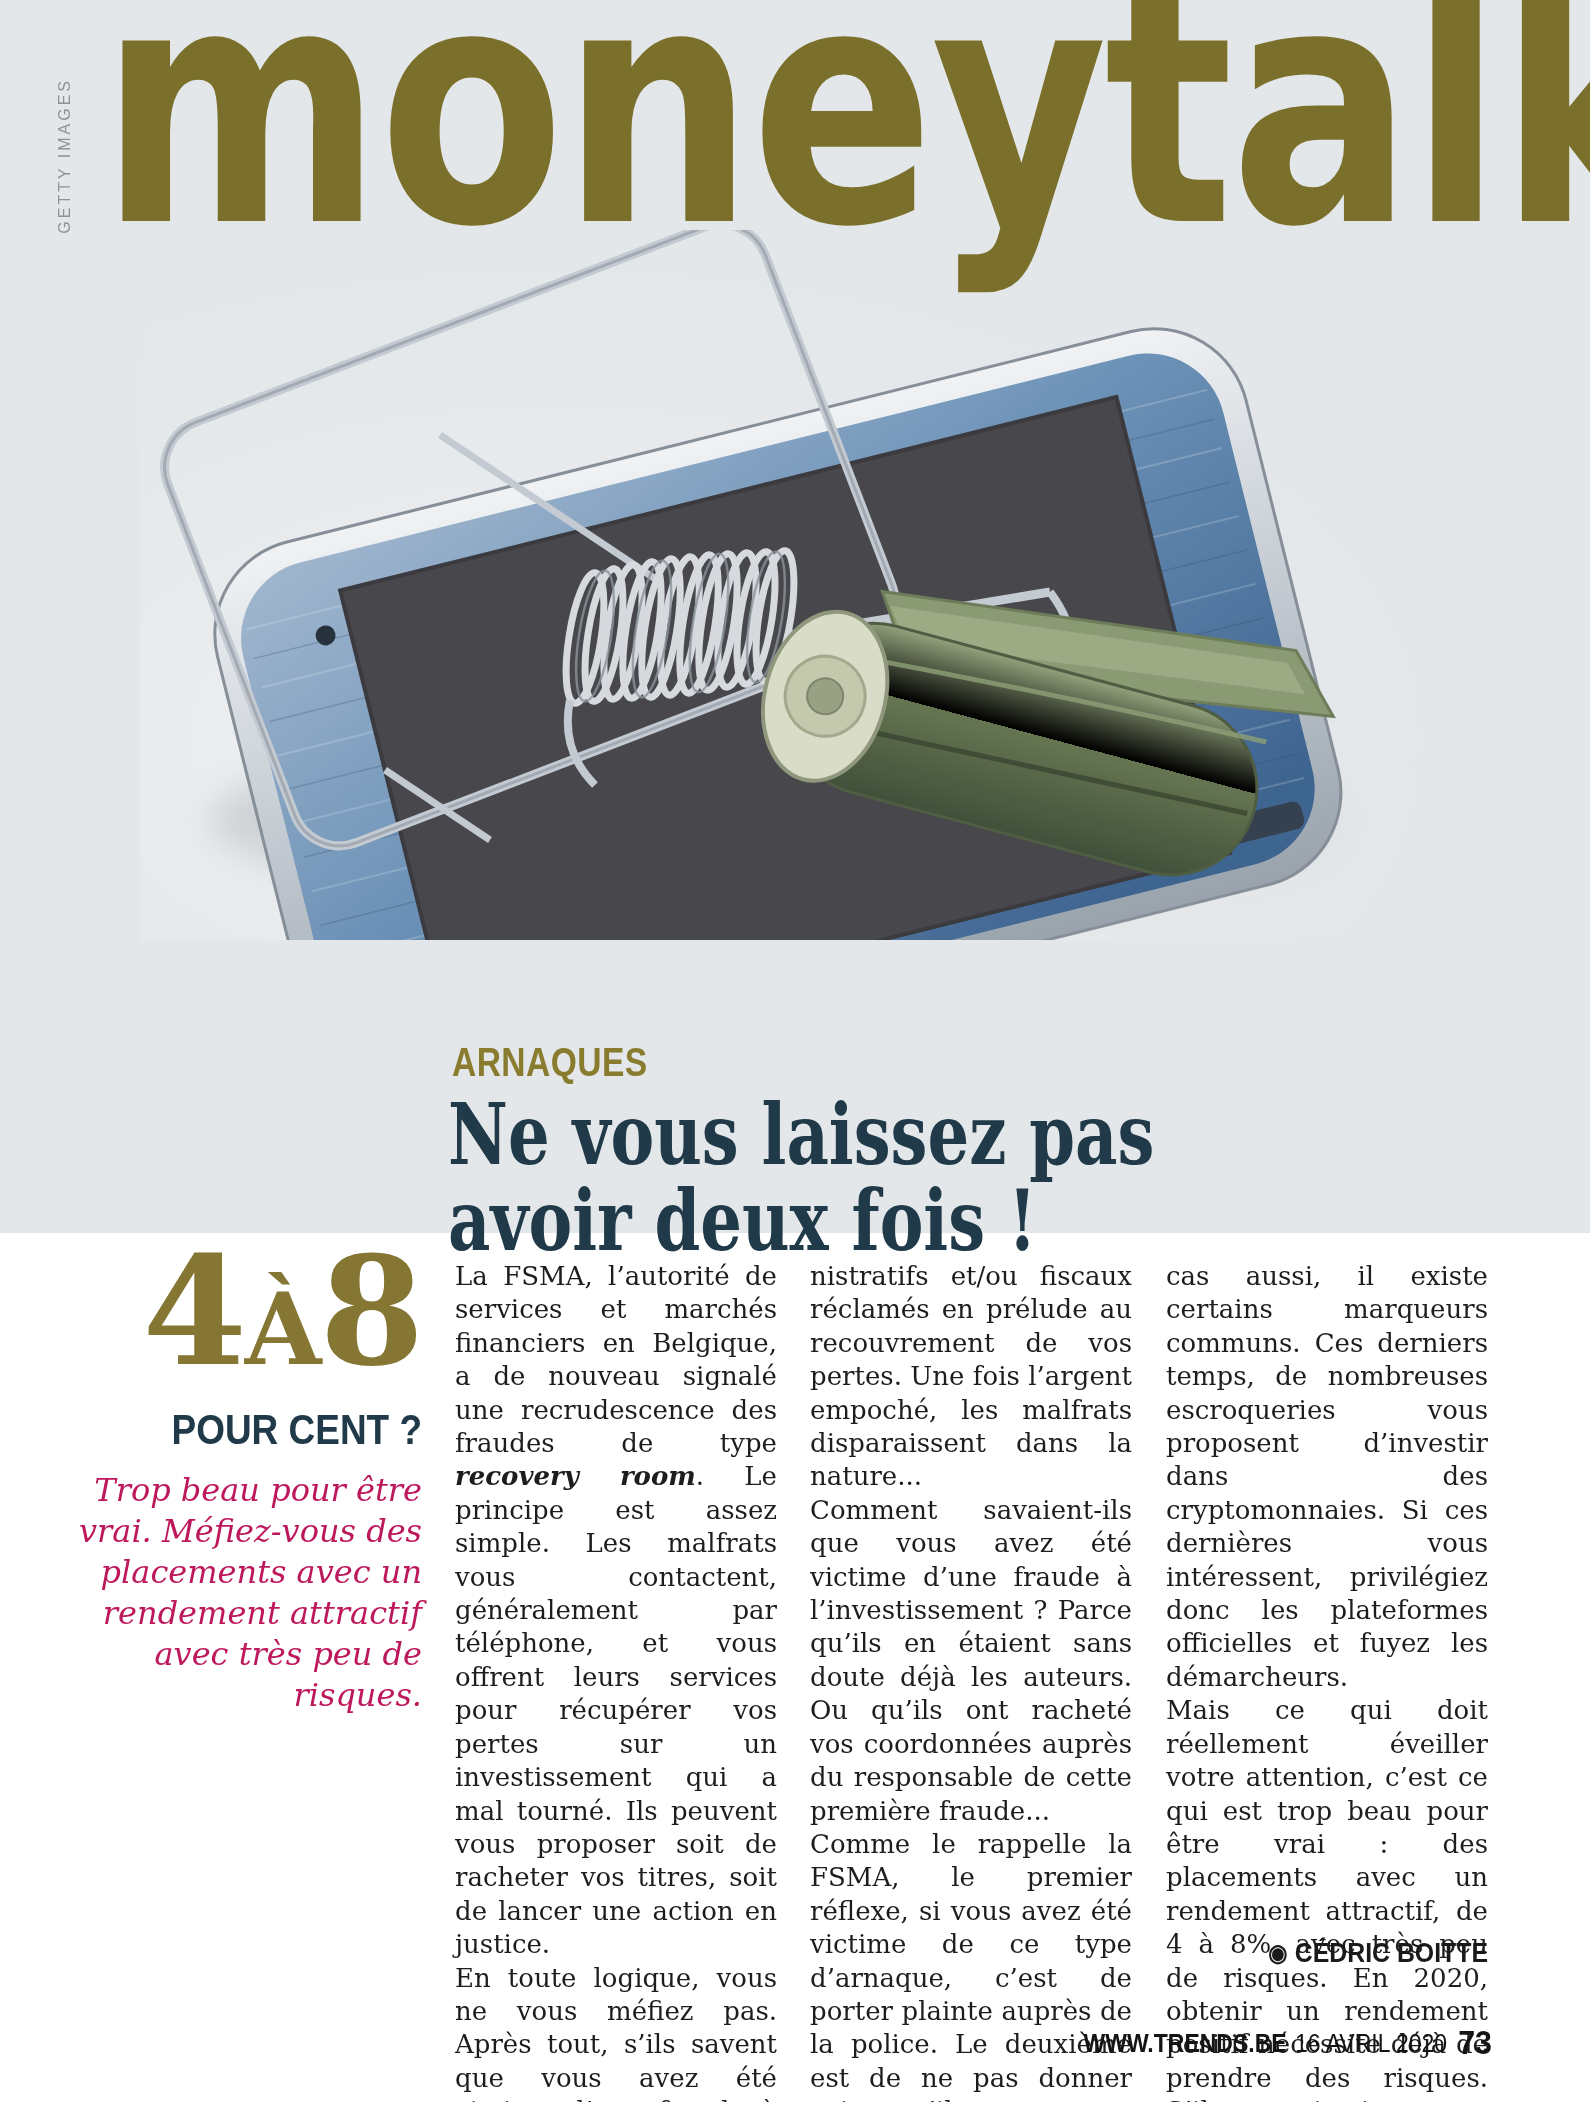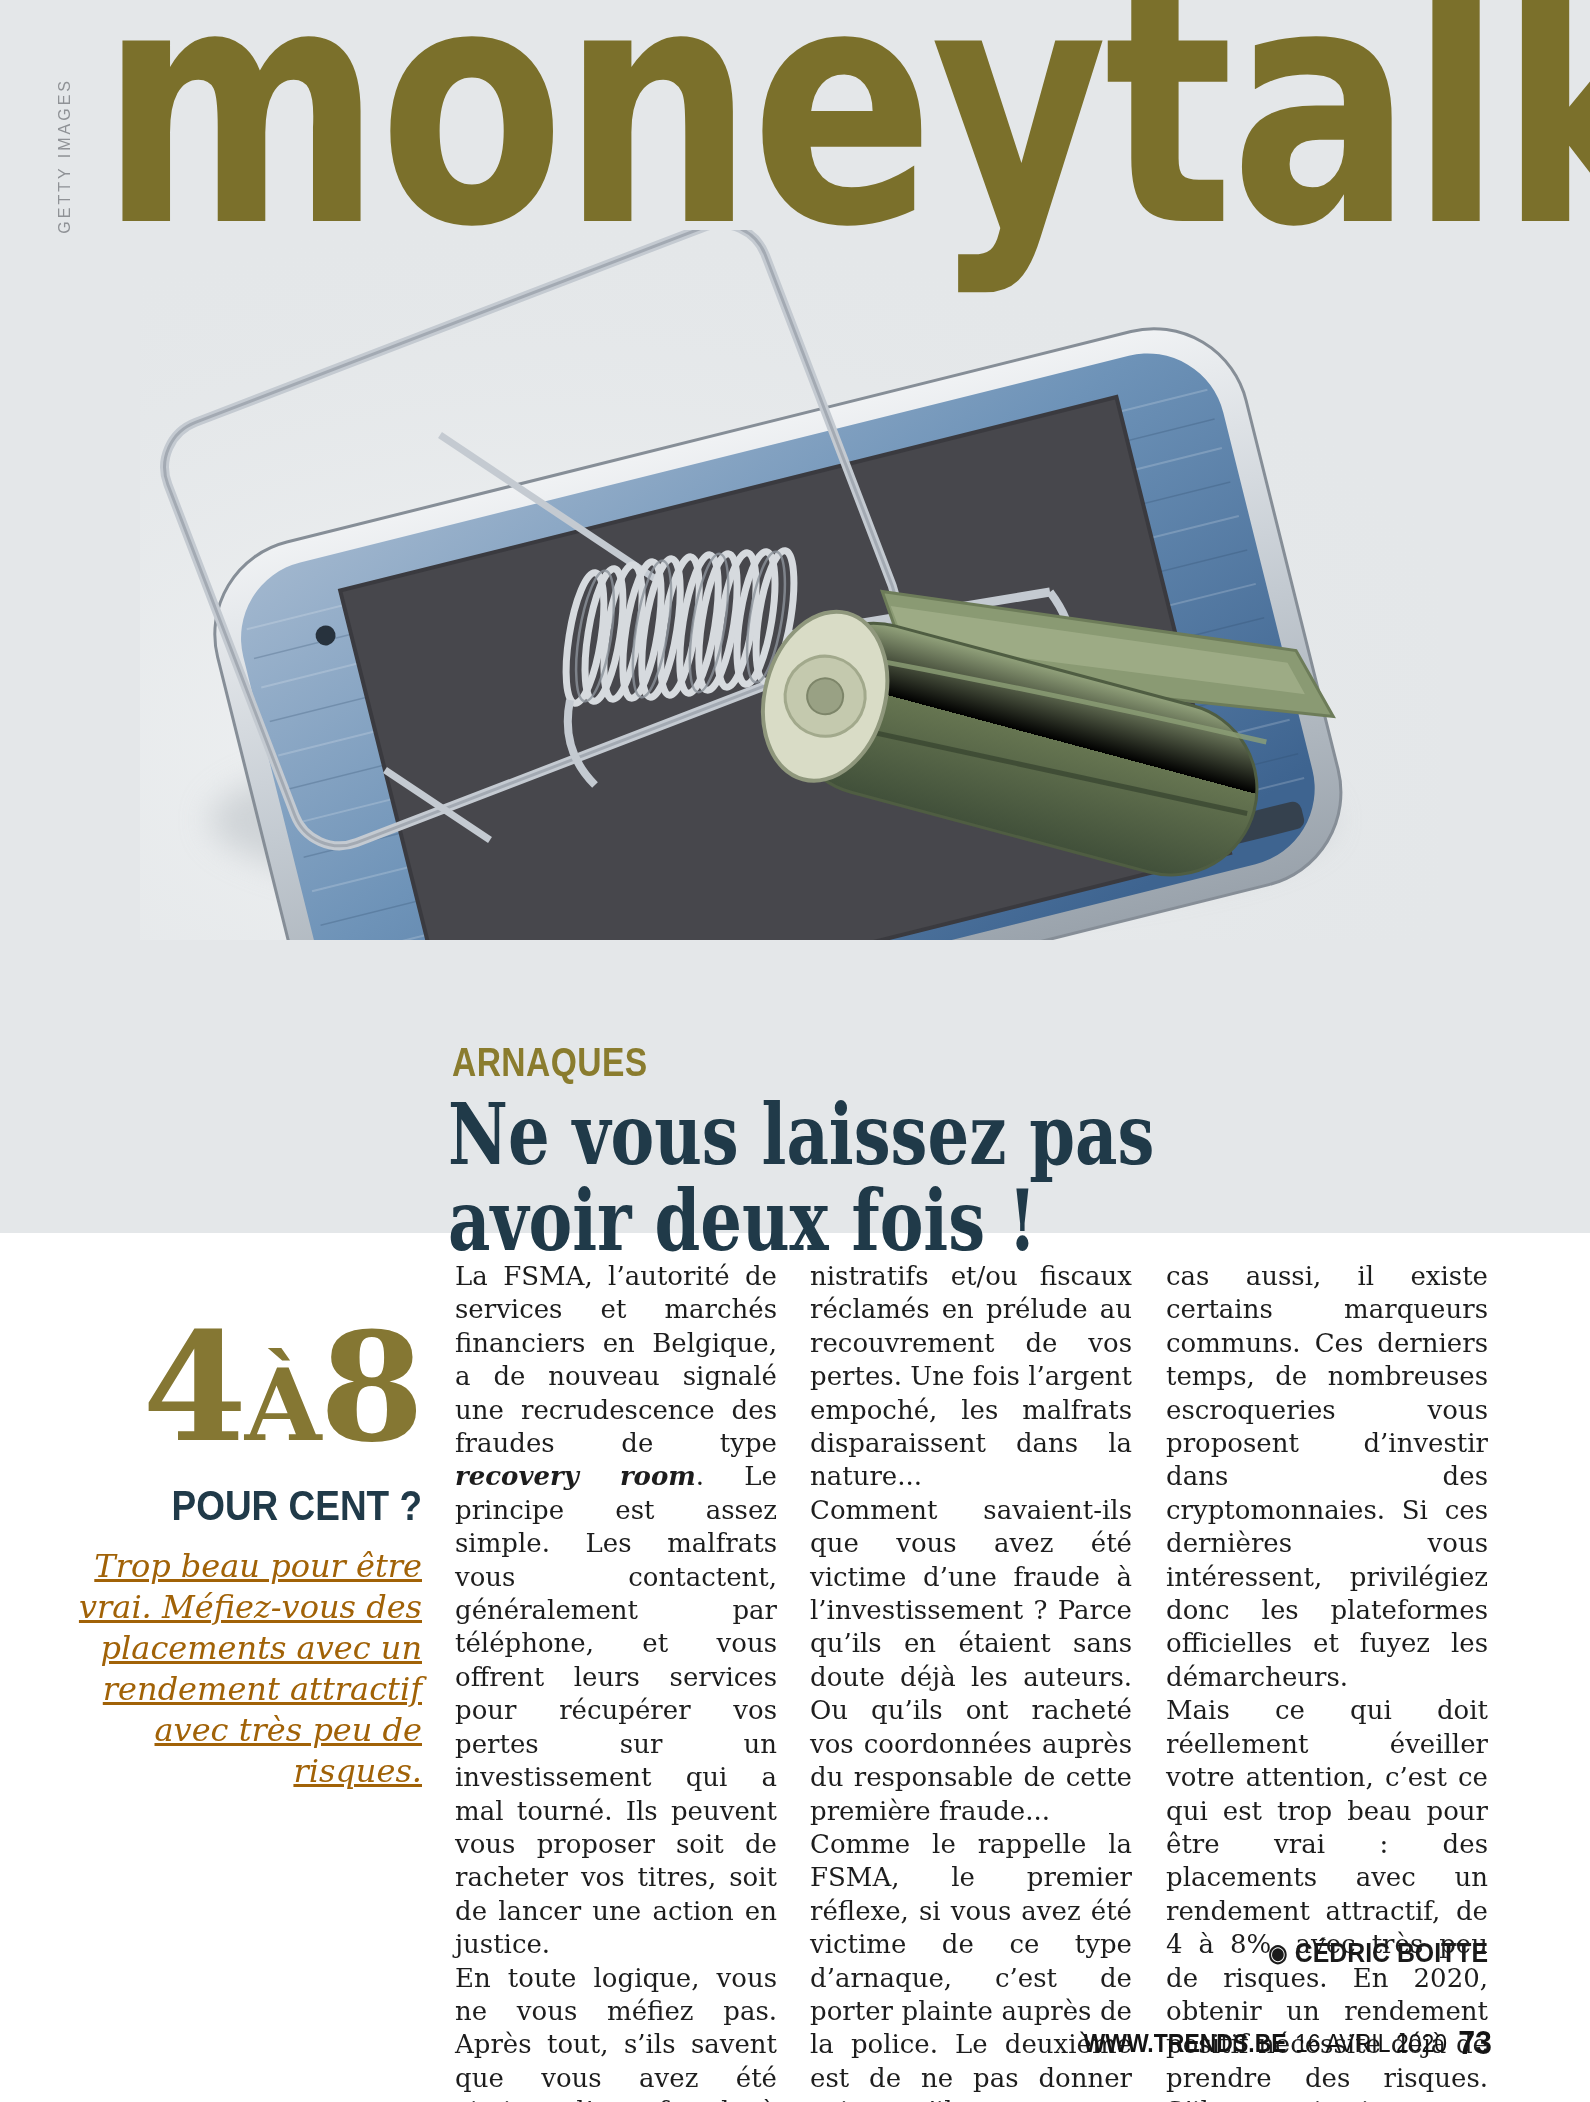--- a/index.html
+++ b/index.html
@@ -18,28 +18,28 @@
     letter-spacing:-0.012em;transform:scaleX(0.82);transform-origin:left top;}
 
   .kicker{position:absolute;left:452px;top:1040px;font-family:"Liberation Sans",sans-serif;
     font-weight:bold;font-size:40px;color:#8a7c2e;transform:scaleX(0.84);transform-origin:left top;
     letter-spacing:0.5px;}
 
   .headline{position:absolute;left:448px;top:1092px;font-family:"DejaVu Serif",serif;
     font-weight:bold;font-size:84px;line-height:86px;color:#203a49;
     transform:scaleX(0.78);transform-origin:left top;white-space:nowrap;}
 
-  .pullquote{position:absolute;left:78px;top:1328px;width:344px;text-align:right;}
+  .pullquote{position:absolute;left:78px;top:1252px;width:344px;text-align:right;}
   .pq-number{font-family:"DejaVu Serif",serif;font-weight:bold;font-size:150px;line-height:118px;
     color:#857733;letter-spacing:-2px;}
   .pq-number .mid{font-size:0.66em;}
   .pq-label{margin-top:18px;font-family:"Liberation Sans",sans-serif;font-weight:bold;
     font-size:42px;color:#203a49;transform:scaleX(0.88);transform-origin:right top;letter-spacing:0;}
   .pq-quote{margin-top:16px;font-family:"DejaVu Serif",serif;font-style:italic;font-size:32px;
-    line-height:41px;color:#a16207;text-decoration:underline;}
+    line-height:41px;color:#be185d;}
 
   .col{position:absolute;top:1260px;width:322px;font-family:"DejaVu Serif",serif;font-size:26px;
     line-height:33.4px;color:#1d1d1d;text-align:justify;white-space:pre-line;}
   .col-1{left:455px;}
   .col-2{left:810px;}
   .col-3{left:1166px;}
   .ital{font-style:italic;font-weight:bold;}
 
   .byline{position:absolute;left:1166px;top:1938px;width:322px;text-align:right;
     font-family:"Liberation Sans",sans-serif;font-weight:bold;font-size:27px;color:#1a1a1a;

